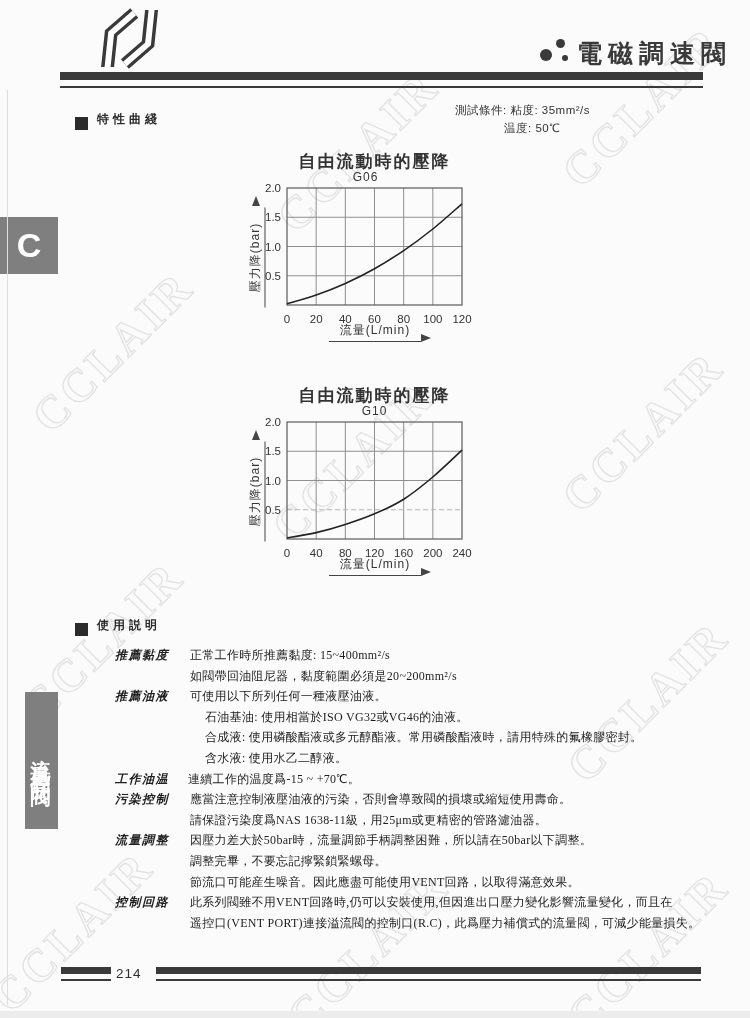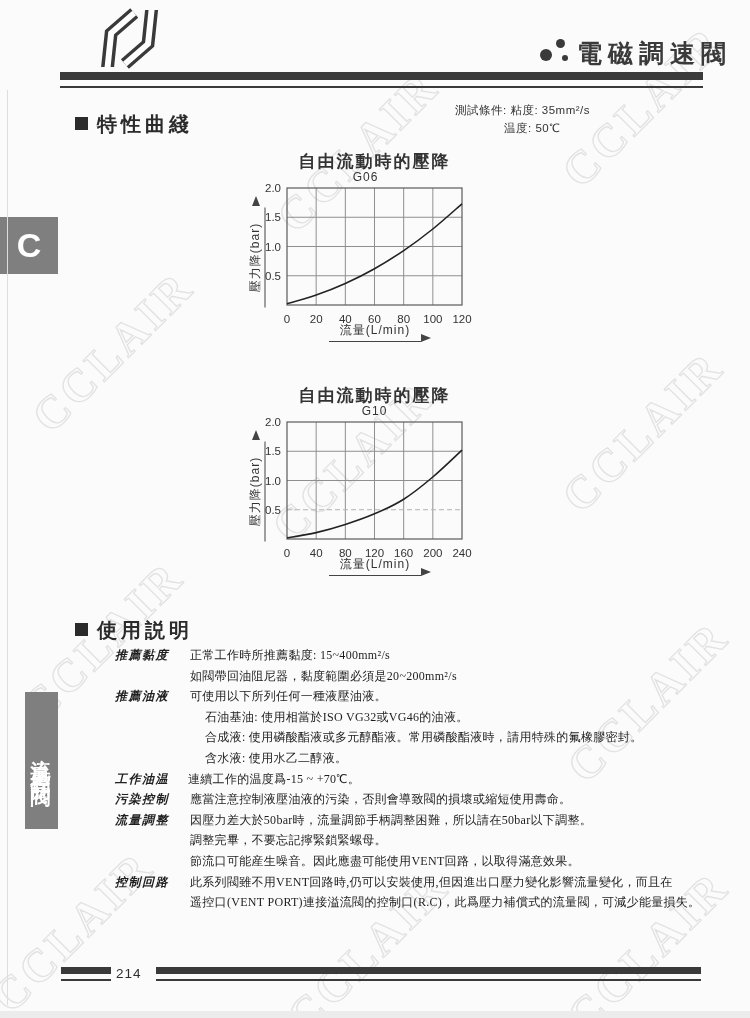--- a/index.html
+++ b/index.html
@@ -10,21 +10,21 @@
   .wm{position:absolute;font-family:"Liberation Serif",serif;font-weight:bold;font-size:46px;
       letter-spacing:4px;color:rgba(255,255,255,0);-webkit-text-stroke:1.3px #e2e2e2;
       transform:rotate(-45deg);white-space:nowrap;z-index:0;user-select:none;}
   .content{position:absolute;inset:0;z-index:1;}
   
   .hdr-title{font-size:25px;font-weight:bold;letter-spacing:6px;color:#3a3a3a;}
   .bar{background:#3a3a3a;}
   .dot{position:absolute;border-radius:50%;background:#3a3a3a;}
   
   .sec-square{width:13px;height:13px;background:#2b2b2b;}
-  .sec-title{font-size:20px;font-weight:bold;letter-spacing:4px;color:#2b2b2b;}
+  .sec-title{font-size:12px;font-weight:bold;letter-spacing:4px;color:#2b2b2b;}
   .cond{font-size:11.5px;color:#333;letter-spacing:0.5px;}
   
   .chart-title{font-size:17px;font-weight:bold;letter-spacing:2px;color:#333;text-align:center;}
   .chart-model{font-size:12px;color:#333;text-align:center;letter-spacing:1px;}
   .ylab{font-size:12px;color:#333;text-align:center;border-bottom:1px solid #444;
         transform:rotate(-90deg);letter-spacing:1px;padding-bottom:1px;}
   .xlab{font-size:12px;color:#333;text-align:center;border-bottom:1.2px solid #444;
         padding-bottom:2px;letter-spacing:1px;}
   .arr-up{width:0;height:0;border-left:4.5px solid transparent;border-right:4.5px solid transparent;
           border-bottom:10px solid #444;}
@@ -179,20 +179,23 @@
         </div>
         <div class="u-row">
           <span class="u-label">工作油温</span>
           <span class="u-text" style="left: 188px;">連續工作的温度爲-15 ~ +70℃。</span>
         </div>
         <div class="u-row">
           <span class="u-label">污染控制</span>
           <span class="u-text" style="left: 190px;">應當注意控制液壓油液的污染，否則會導致閥的損壞或縮短使用壽命。</span>
         </div>
         <div class="u-row">
+          <span class="u-text" style="left: 190px;">請保證污染度爲NAS 1638-11級，用25μm或更精密的管路濾油器。</span>
+        </div>
+        <div class="u-row">
           <span class="u-label">流量調整</span>
           <span class="u-text" style="left: 190px;">因壓力差大於50bar時，流量調節手柄調整困難，所以請在50bar以下調整。</span>
         </div>
         <div class="u-row">
           <span class="u-text" style="left: 190px;">調整完畢，不要忘記擰緊鎖緊螺母。</span>
         </div>
         <div class="u-row">
           <span class="u-text" style="left: 190px;">節流口可能産生噪音。因此應盡可能使用VENT回路，以取得滿意效果。</span>
         </div>
         <div class="u-row">

